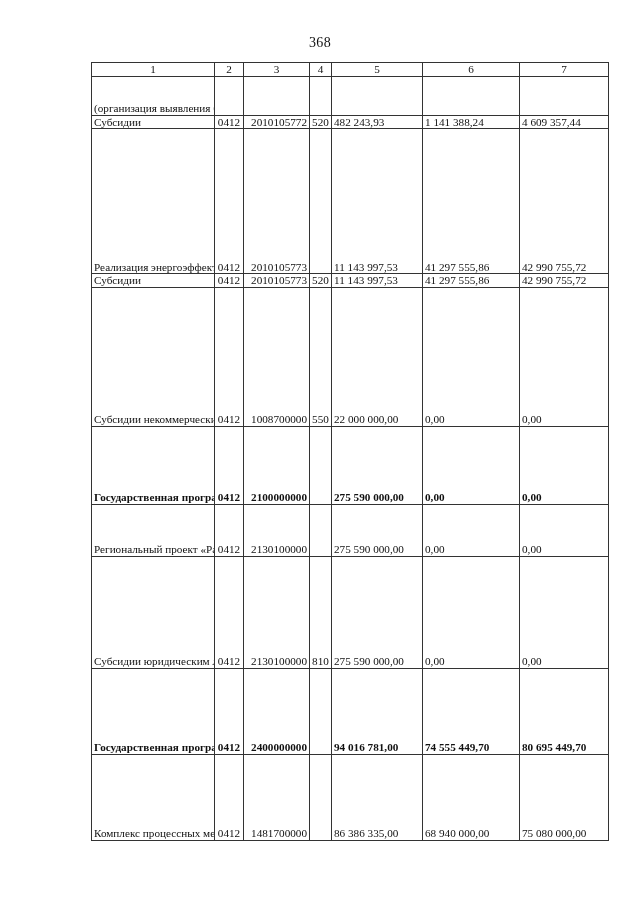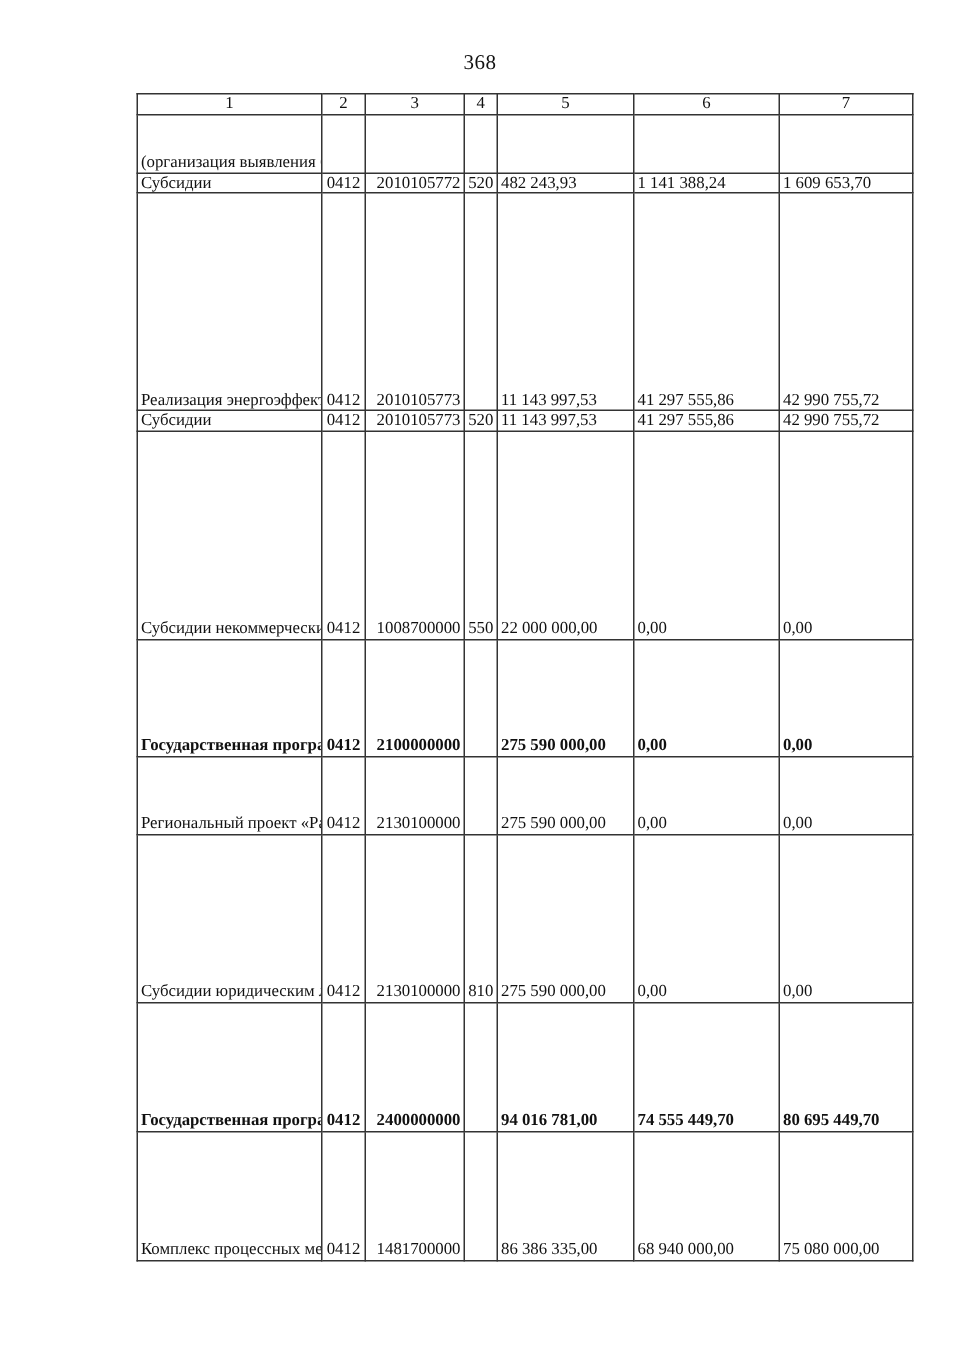--- a/index.html
+++ b/index.html
@@ -59,21 +59,21 @@
       <td class="num"></td>
       <td class="num"></td>
     </tr>
     <tr class="h1">
       <td class="name">Субсидии</td>
       <td class="c2">0412</td>
       <td class="c3">2010105772</td>
       <td class="c4">520</td>
       <td class="num">482 243,93</td>
       <td class="num">1 141 388,24</td>
-      <td class="num">1 609 653,70</td>
+      <td class="num">4 609 357,44</td>
     </tr>
     <tr class="h12">
       <td class="name">Реализация энергоэффективных технических мероприятий в организациях, финансируемых за счёт средств бюджетов муниципальных образований в Удмуртской Республике (восстановление и устройство сетей уличного освещения)</td>
       <td class="c2">0412</td>
       <td class="c3">2010105773</td>
       <td class="c4"></td>
       <td class="num">11 143 997,53</td>
       <td class="num">41 297 555,86</td>
       <td class="num">42 990 755,72</td>
     </tr>

